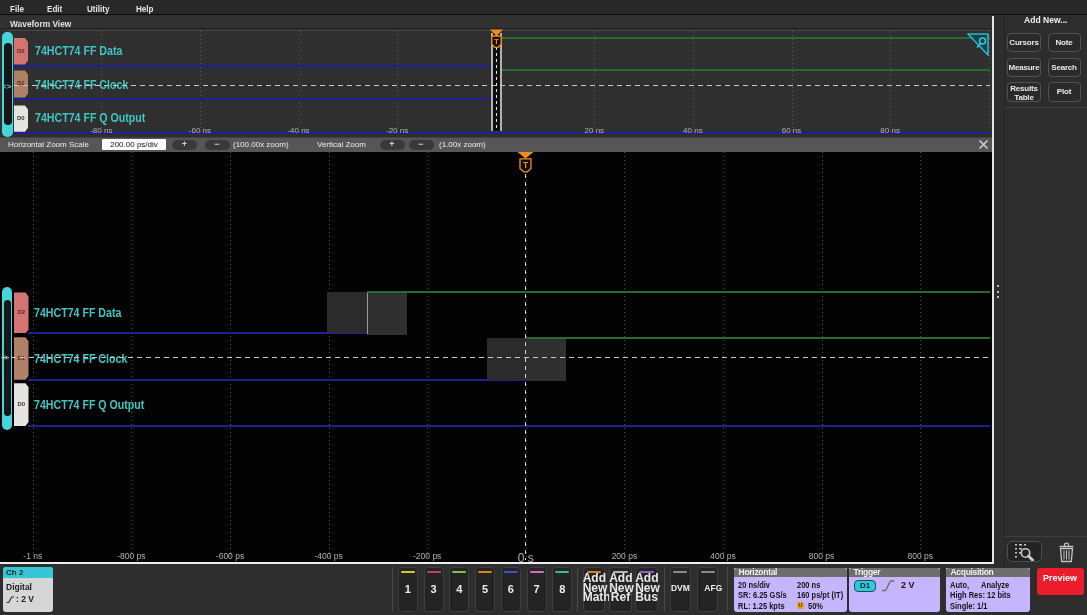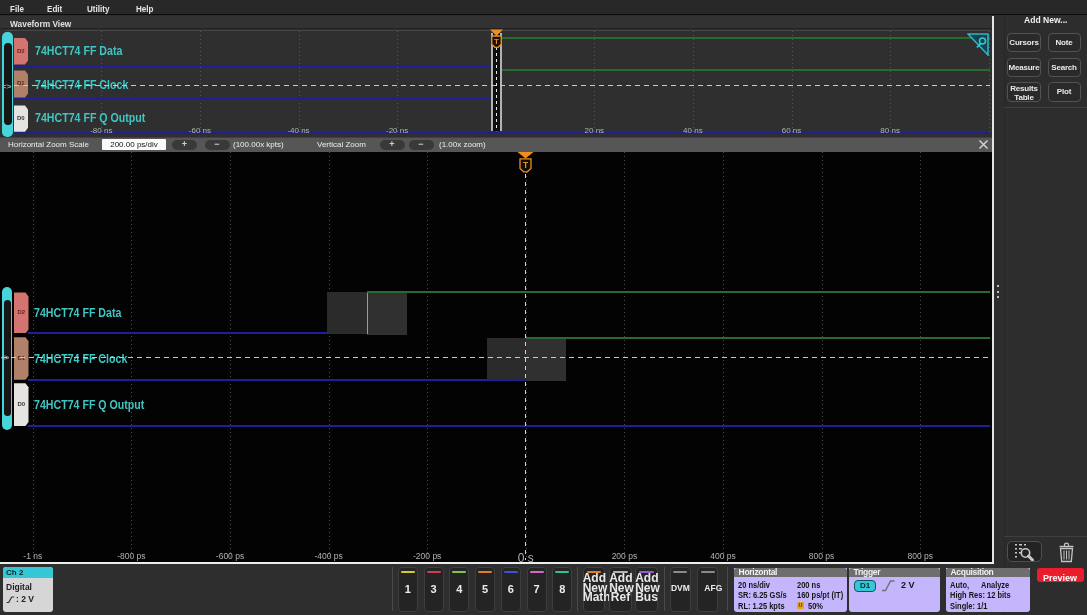--- a/index.html
+++ b/index.html
@@ -59,21 +59,21 @@
     </g>
 <circle cx="11.5" cy="10" r="4.2" fill="none" stroke="#c8c8c8" stroke-width="1.6"></circle>
 <path d="M14.5,13 l4,4" stroke="#c8c8c8" stroke-width="3" stroke-linecap="round"></path>
   </svg>
 <svg style="position:absolute;left:1057px;top:542px;" width="19" height="21" viewBox="0 0 19 21">
 <path d="M2.5,4.5 h14" stroke="#c4c4c4" stroke-width="1.4" fill="none"></path>
 <path d="M7.5,4 v-1.2 a2,1.6 0 0 1 4,0 V4" stroke="#c4c4c4" stroke-width="1.2" fill="none"></path>
 <path d="M3.5,6.5 l1.2,13 h9.6 l1.2,-13 z" stroke="#c4c4c4" stroke-width="1.3" fill="none"></path>
 <path d="M7,8.5 v9 M9.5,8.5 v9 M12,8.5 v9" stroke="#c4c4c4" stroke-width="1" fill="none"></path>
   </svg>
-<div style="left:1036.5px;top:567.5px;width:47px;height:14px;background:#eb1c2c;border-radius:3px;color:#fff;font-size:9px;font-weight:bold;text-align:center;line-height:20.5px;">Preview</div>
+<div style="left:1036.5px;top:567.5px;width:47px;height:27px;background:#eb1c2c;border-radius:3px;color:#fff;font-size:9px;font-weight:bold;text-align:center;line-height:20.5px;">Preview</div>
 <div style="left:0;top:16px;width:992px;height:13px;background:#323232;border-bottom:1px solid #222;"></div>
 <span class="t" style="left:10px;top:17.5px;font-size:9.5px;font-weight:bold;color:#e0e0e0;transform:scaleX(0.88);transform-origin:0 0;">Waveform View</span>
 <div id="ov" style="left:0;top:29px;width:992px;height:108px;background:#2f2f2f;"></div>
 <div style="left:6px;top:30px;width:984px;height:1px;background:#454545;"></div>
 <div class="vgridov" style="left:101.3px;top:31px;height:104px;"></div>
 <div class="vgridov" style="left:199.9px;top:31px;height:104px;"></div>
 <div class="vgridov" style="left:298.5px;top:31px;height:104px;"></div>
 <div class="vgridov" style="left:397.1px;top:31px;height:104px;"></div>
 <div class="vgridov" style="left:495.7px;top:31px;height:104px;"></div>
 <div class="vgridov" style="left:594.3px;top:31px;height:104px;"></div>
@@ -116,21 +116,21 @@
 <svg style="position:absolute;left:967px;top:33px;" width="22" height="23" viewBox="0 0 22 23">
 <polygon points="1,1 21,1 21,22" fill="#14444d" stroke="#2fb3c7" stroke-width="1.6"></polygon>
 <circle cx="15.5" cy="8" r="3" fill="none" stroke="#37c7d8" stroke-width="1.5"></circle>
 <path d="M13.5,10.5 l-3.5,4" stroke="#37c7d8" stroke-width="1.8"></path>
   </svg>
 <div style="left:0;top:137px;width:992px;height:14.5px;background:#565656;border-top:1px solid #404040;"></div>
 <span class="t ztxt" style="left:8px;top:140px;">Horizontal Zoom Scale</span>
 <div style="left:102px;top:138.5px;width:64px;height:11.5px;background:#fafafa;border-radius:1px;color:#141414;font-size:8px;text-align:center;line-height:11.5px;">200.00 ps/div</div>
 <div class="zbtn" style="left:172px;top:139.5px;width:25px;height:10px;">+</div>
 <div class="zbtn" style="left:204.5px;top:139.5px;width:25px;height:10px;">−</div>
-<span class="t ztxt" style="left:233px;top:140px;">(100.00x kpts)</span>
+<span class="t ztxt" style="left:233px;top:140px;">(100.00x zoom)</span>
 <span class="t ztxt" style="left:317px;top:140px;">Vertical Zoom</span>
 <div class="zbtn" style="left:379.5px;top:139.5px;width:25px;height:10px;">+</div>
 <div class="zbtn" style="left:408.5px;top:139.5px;width:25px;height:10px;">−</div>
 <span class="t ztxt" style="left:439px;top:140px;">(1.00x zoom)</span>
 <svg style="position:absolute;left:978px;top:139px;" width="11" height="11" viewBox="0 0 11 11">
 <path d="M1.5,1.5 L9.5,9.5 M9.5,1.5 L1.5,9.5" stroke="#d2d2d2" stroke-width="1.5"></path>
   </svg>
 <div style="left:0;top:151.5px;width:992px;height:410.5px;background:#030303;"></div>
 <div class="vgrid" style="left:32.8px;top:152px;height:408px;"></div>
 <div class="vgrid" style="left:131.4px;top:152px;height:408px;"></div>

